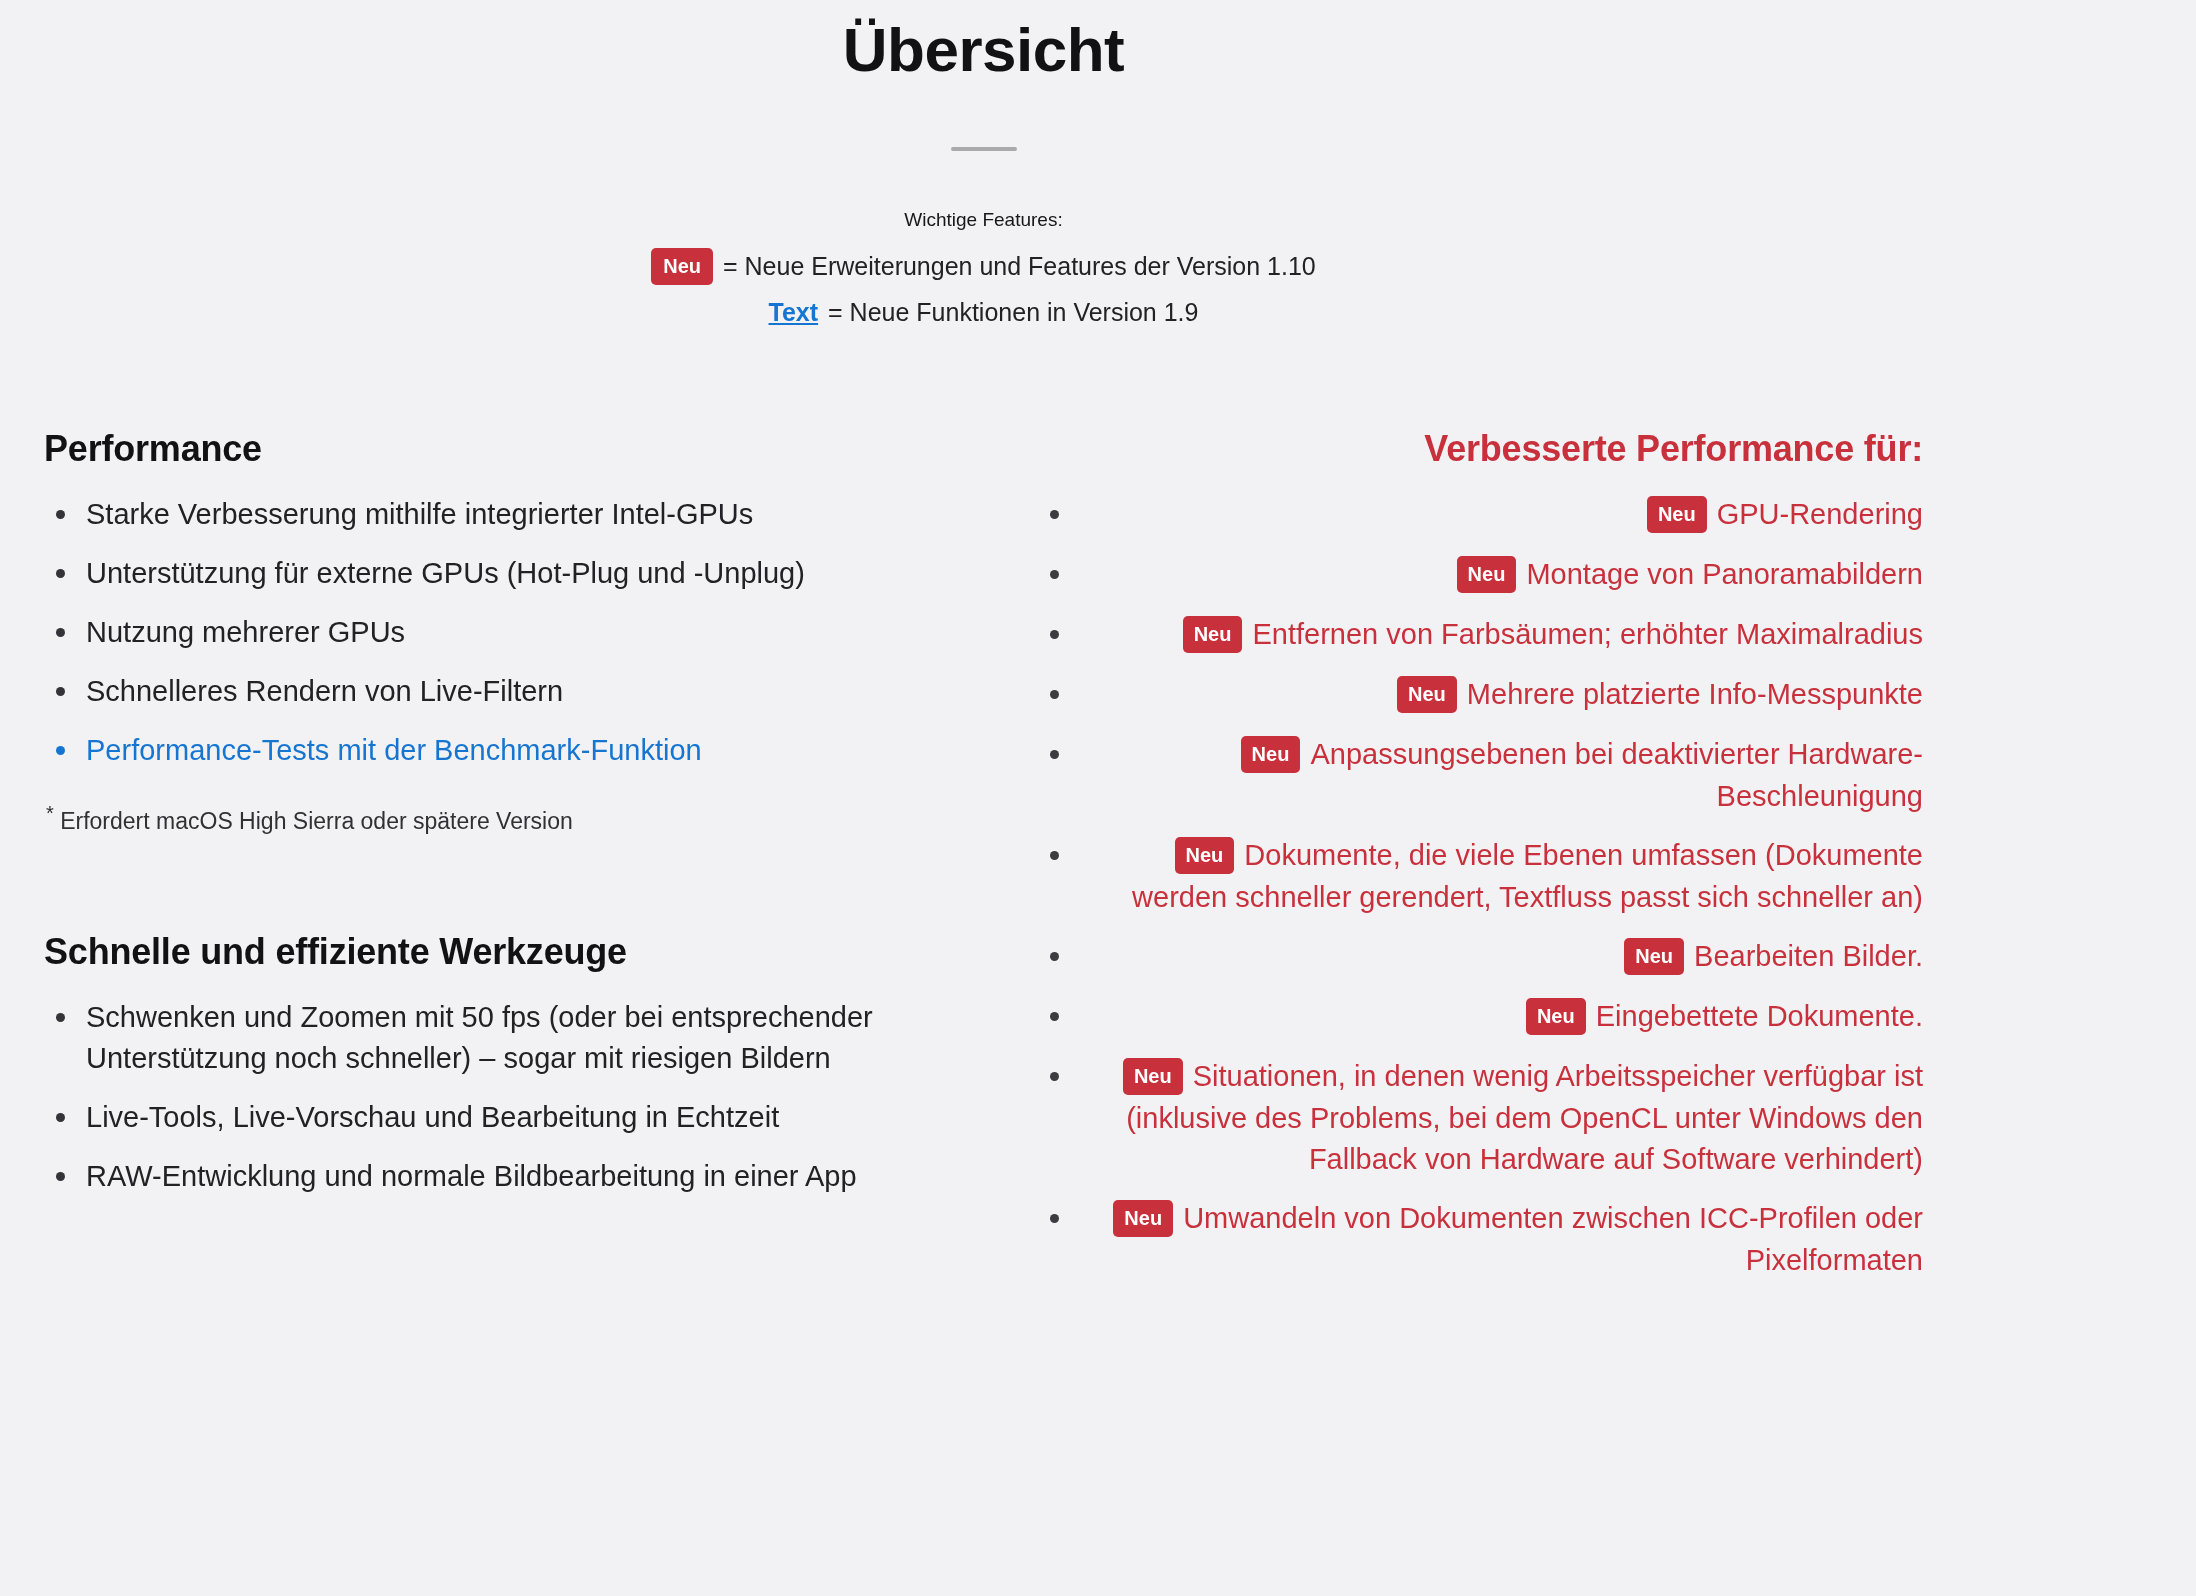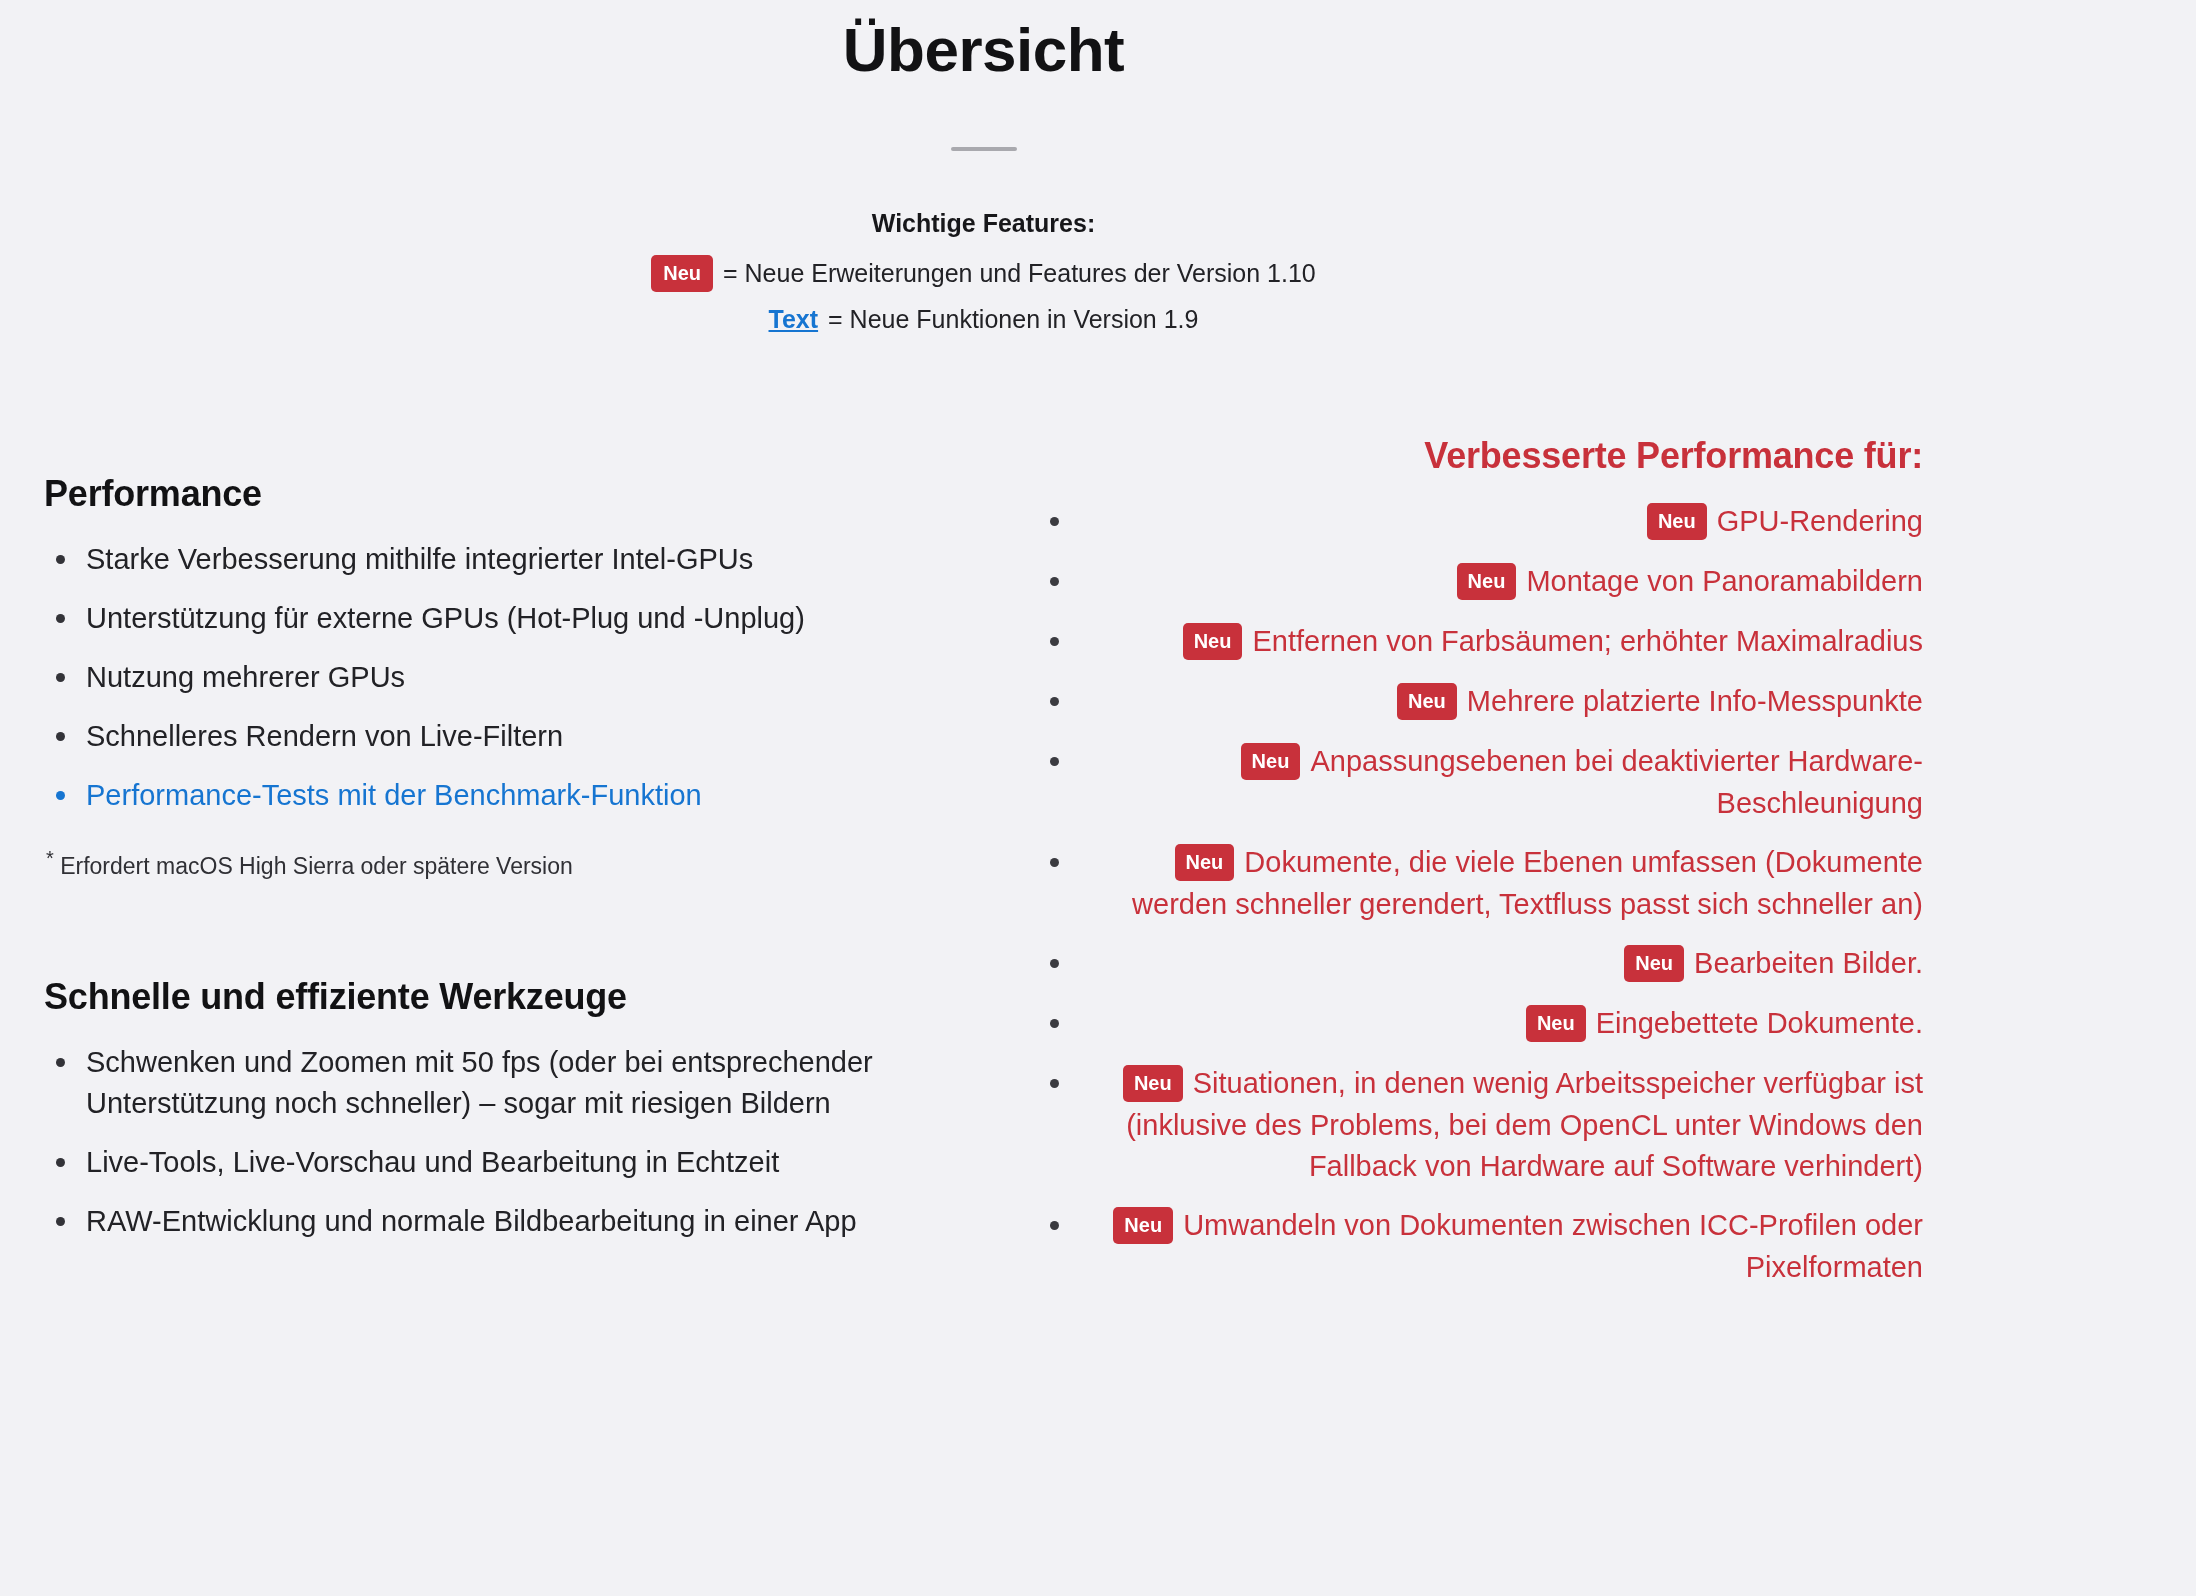--- a/index.html
+++ b/index.html
@@ -40,22 +40,22 @@
     height: 4px;
     background: #a9a9ae;
     border-radius: 2px;
   }
 
   .legend {
     margin-top: 58px;
     text-align: center;
   }
   .legend-title {
-    font-size: 25px;
-    font-weight: 700;
+    font-size: 19px;
+    font-weight: 400;
     color: #17171a;
     margin-bottom: 16px;
   }
   .legend-row {
     font-size: 25px;
     line-height: 1.55;
     color: #222226;
     display: flex;
     justify-content: center;
     align-items: baseline;
@@ -84,21 +84,21 @@
   
   .columns {
     display: flex;
     margin-top: 96px;
     gap: 108px;
   }
   .col {
     flex: 1 1 0;
     min-width: 0;
   }
-  .col-left { max-width: 1010px; margin-top: 38px; }
+  .col-left { max-width: 1010px; }
   .col-right { max-width: 1010px; text-align: right; }
 
   h2.sec-title {
     font-size: 36px;
     font-weight: 700;
     margin: 0 0 24px 0;
     color: #121214;
     letter-spacing: -0.2px;
   }
   h2.sec-title.red {

